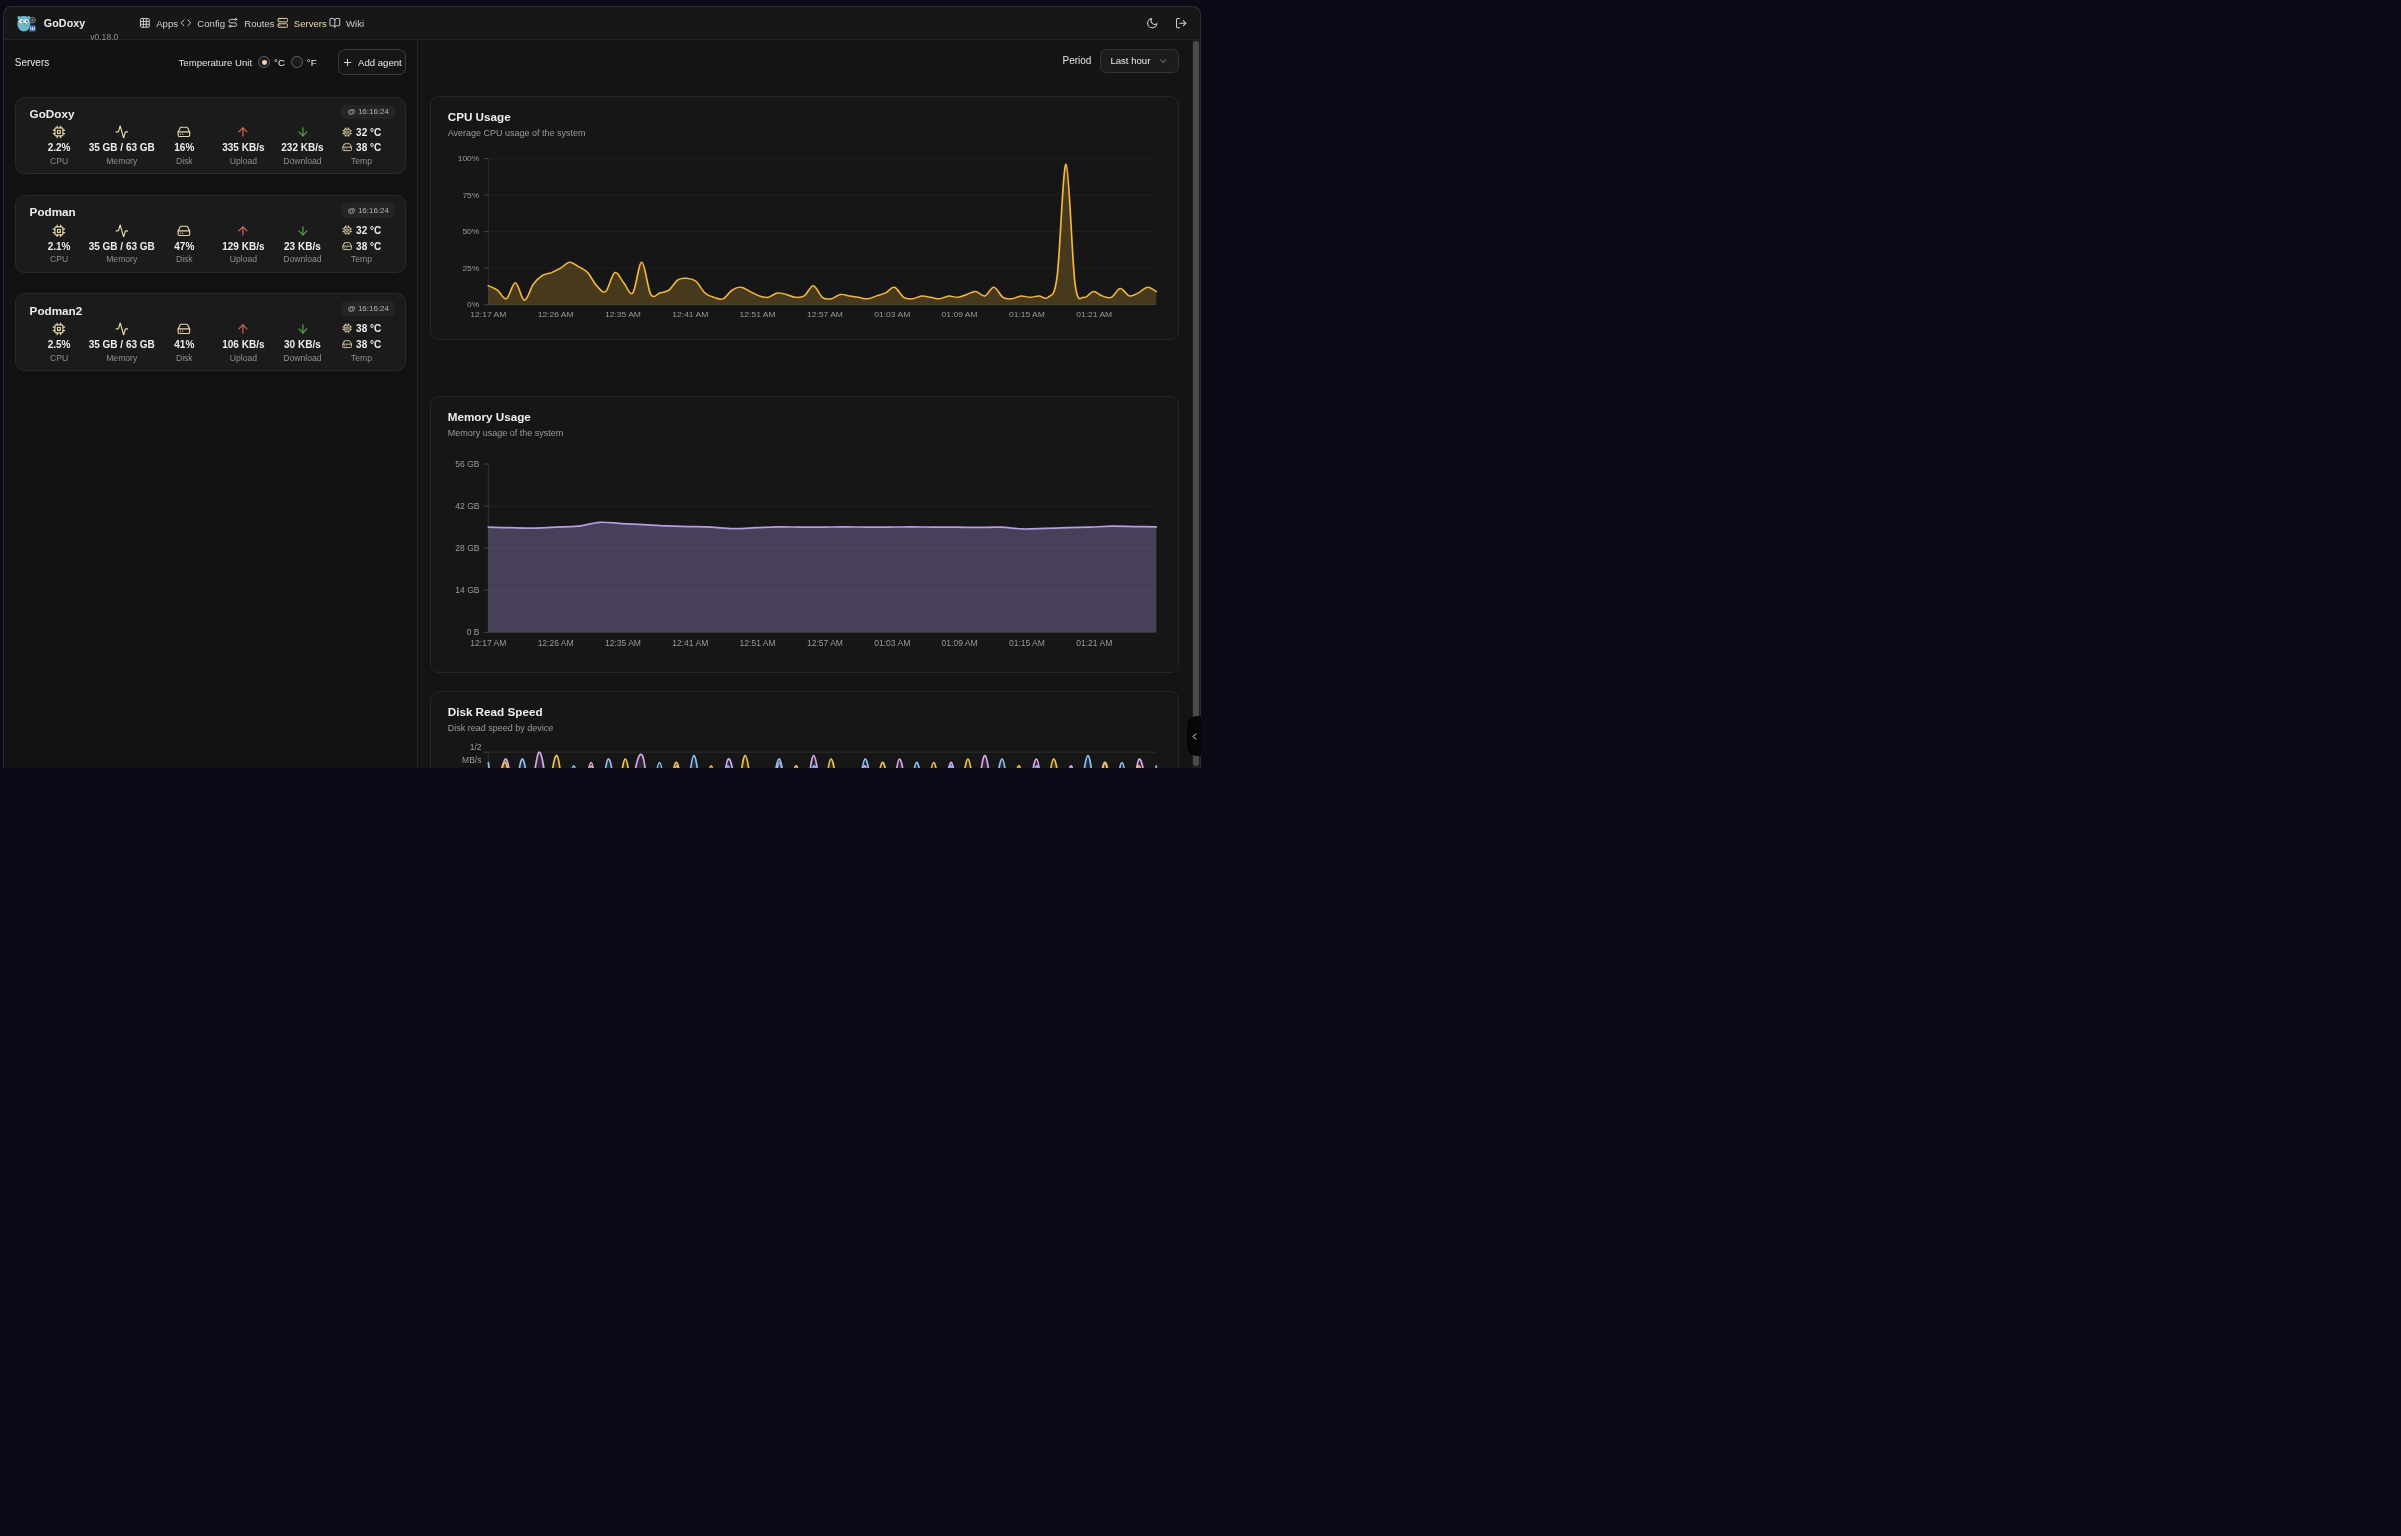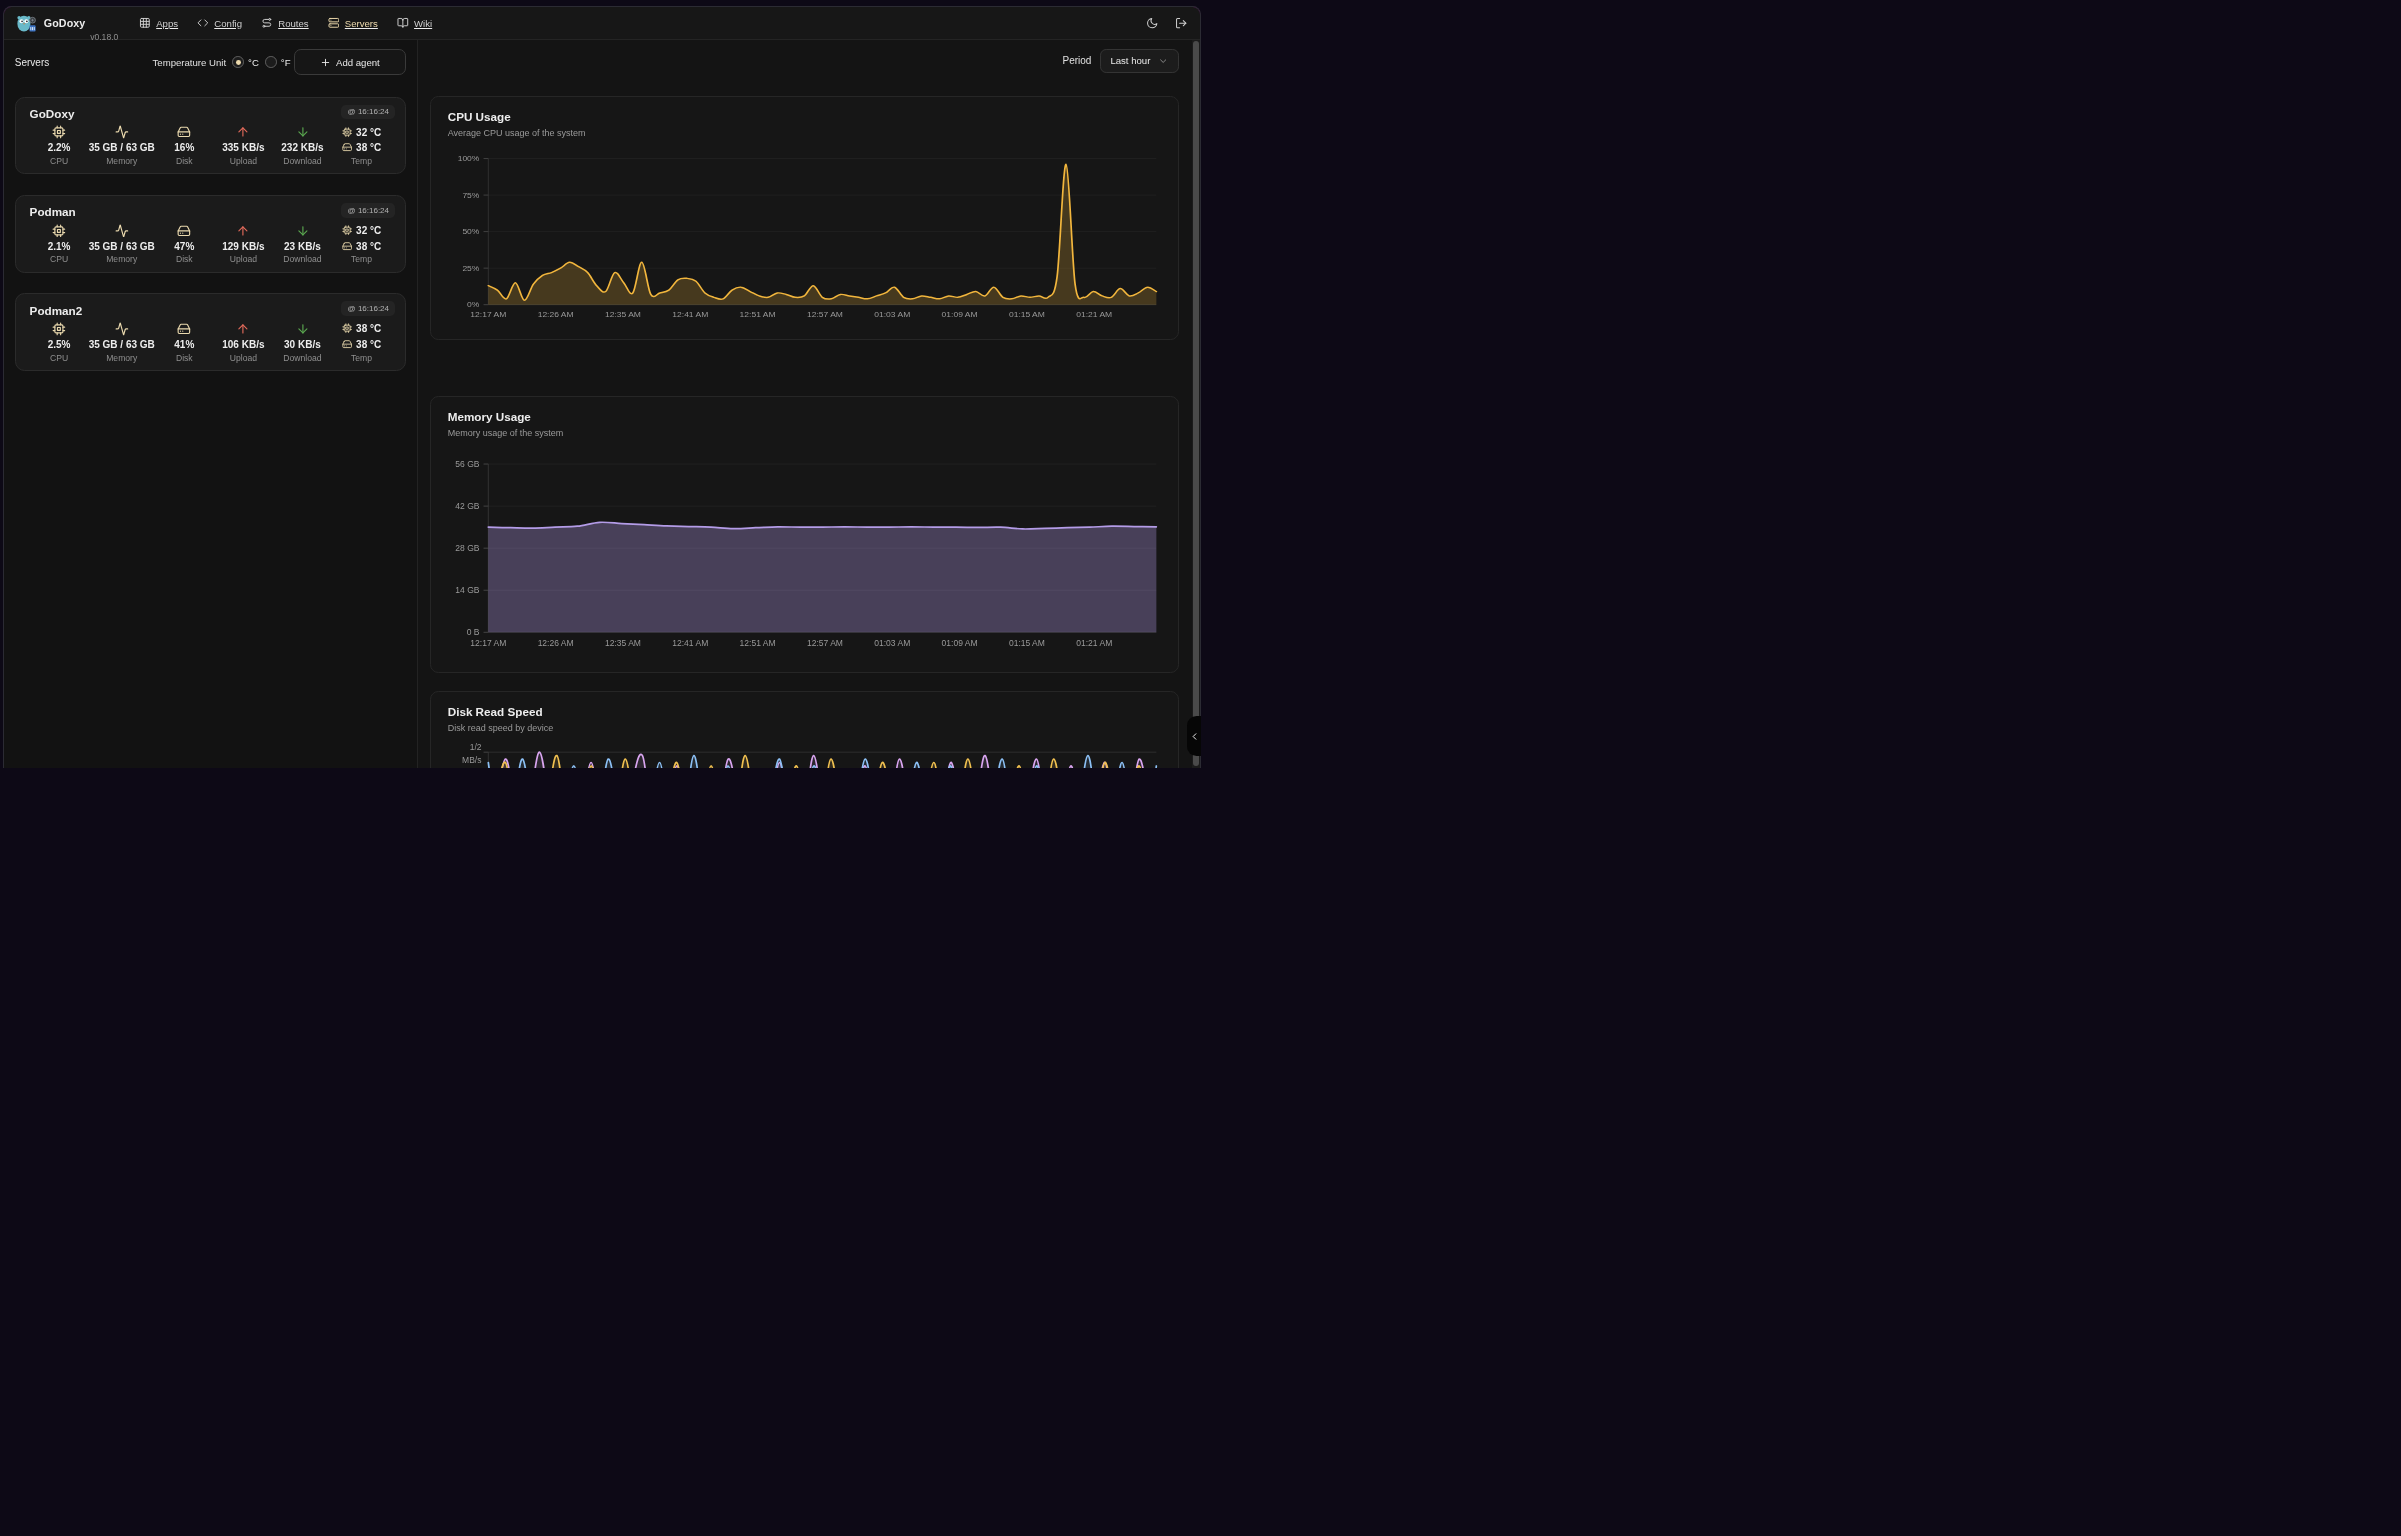--- a/index.html
+++ b/index.html
@@ -17,42 +17,42 @@
     display:flex; flex-direction:column;
   }
   
   .navbar {
     height:33px; flex:none; display:flex; align-items:center;
     padding:0 12.4px; background:#171717; border-bottom:0.7px solid #242424;
   }
   .logo { display:flex; align-items:center; margin-right:6.9px; }
   .brand { font-weight:700; font-size:10.7px; letter-spacing:0.1px; }
   .version { color:#8f8f8f; font-size:8.6px; margin-left:4.8px;margin-top:28px; }
-  .nav-items { display:flex; gap:19px; margin-left:20.7px;text-decoration:underline; }
+  .nav-items { display:flex; gap:2px; margin-left:20.7px; }
   .nav-item { display:flex; align-items:center; gap:5.5px; font-size:9.6px;
     color:#cfcfcf; cursor:pointer; }
   .nav-item.active { color:#ecd9ac; }
   .nav-actions { margin-left:auto; display:flex; gap:16.5px; align-items:center; }
   .icon-btn { background:none; border:none; color:#cfcfcf; cursor:pointer;
     display:flex; align-items:center; padding:0; }
   
   .content { flex:1; display:flex; min-height:0; }
   .panel { width:414px; flex:none; border-right:0.7px solid #232323;
     padding:0 11px; background:#121212; }
   .panel-header { margin-top:8.3px; height:27.5px; display:flex; align-items:center; }
   .panel-title { font-size:10px; color:#e8e8e8; }
   .temp-unit { margin-left:auto; display:flex; align-items:center; gap:6.2px; }
   .temp-label { font-size:9.6px; color:#e0e0e0; }
   .radio-wrap { display:flex; align-items:center; gap:4.1px; cursor:pointer; }
   .radio { width:11.7px; height:11.7px; border-radius:50%; background:#1c1c1c;
     border:1px solid #606060; position:relative; display:inline-block; }
   .radio.selected::after { content:''; position:absolute; inset:2.4px;
     border-radius:50%; background:#ecd9ac; }
   .radio-label { font-size:9.6px; }
-  .add-agent { margin-left:3px; height:26px; padding:0 25px;
+  .add-agent { margin-left:21px; height:26px; padding:0 3px;
     background:#161616; border:0.7px solid #3a3a3a; border-radius:6.9px;
     color:#e8e8e8; font-size:9.6px; display:flex; align-items:center; gap:5.5px;
     cursor:pointer; font-family:inherit; }
   
   #server-cards { margin-top:20.7px; display:flex; flex-direction:column; gap:20.7px; }
   .server-card { background:#1b1b1b; border:0.7px solid #2b2b2b; border-radius:9.6px;
     padding:6.9px 13.8px 6.9px; position:relative; }
   .server-name { font-size:11.7px; font-weight:600; height:18px; display:flex; align-items:center; }
   .time-badge { position:absolute; top:6.9px; right:9.6px; background:#242424;
     border-radius:4.8px; padding:2.8px 6.2px; font-size:8px; color:#b3b3b3; }

